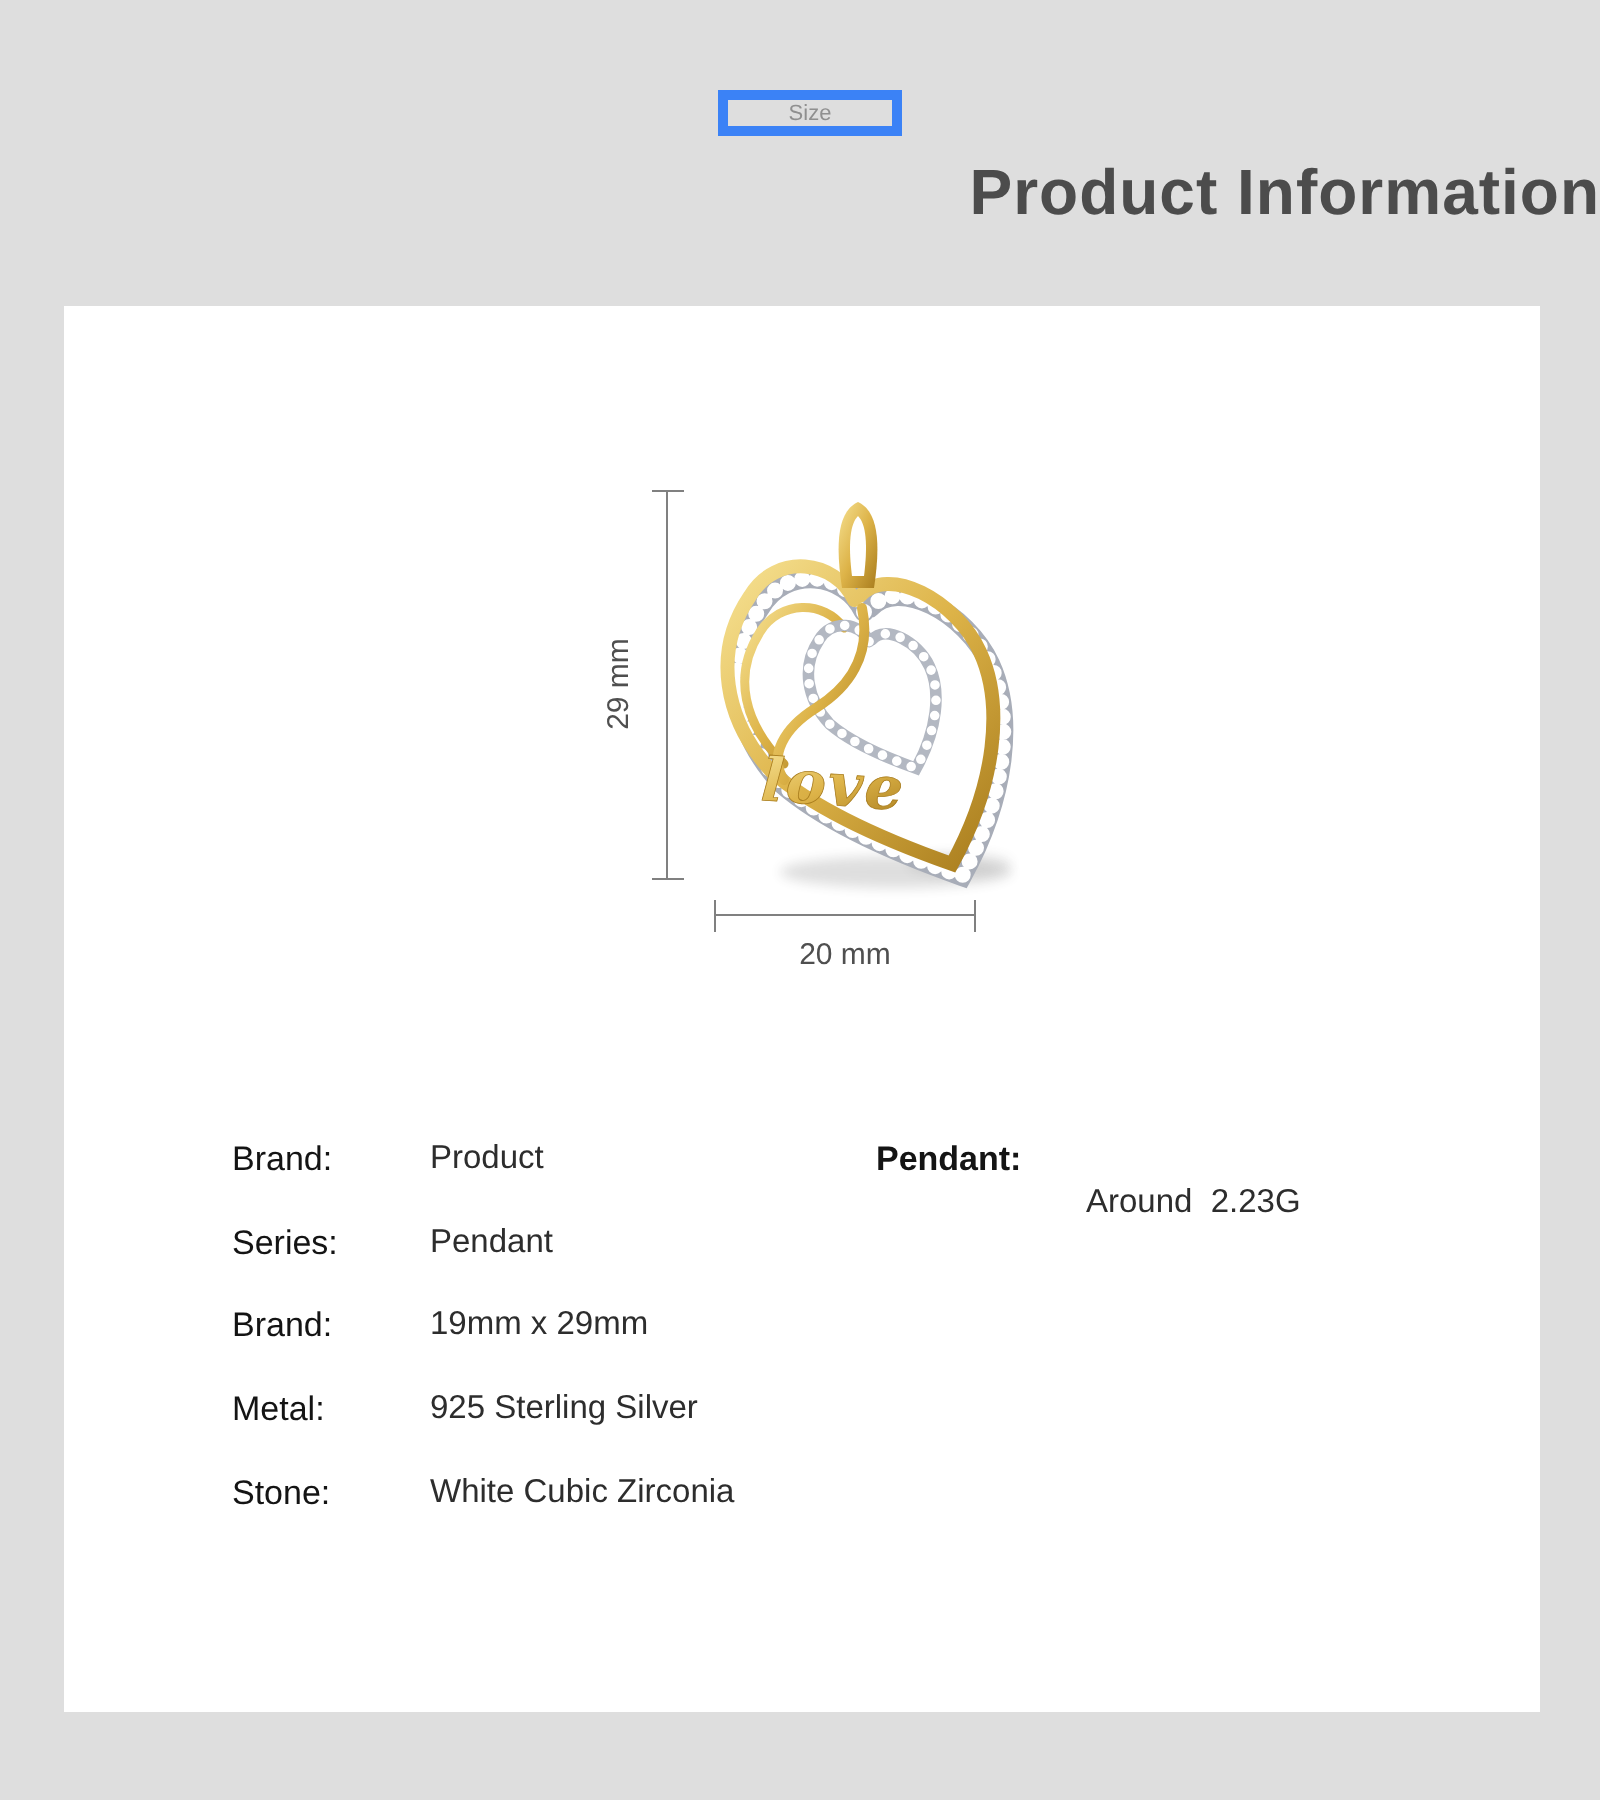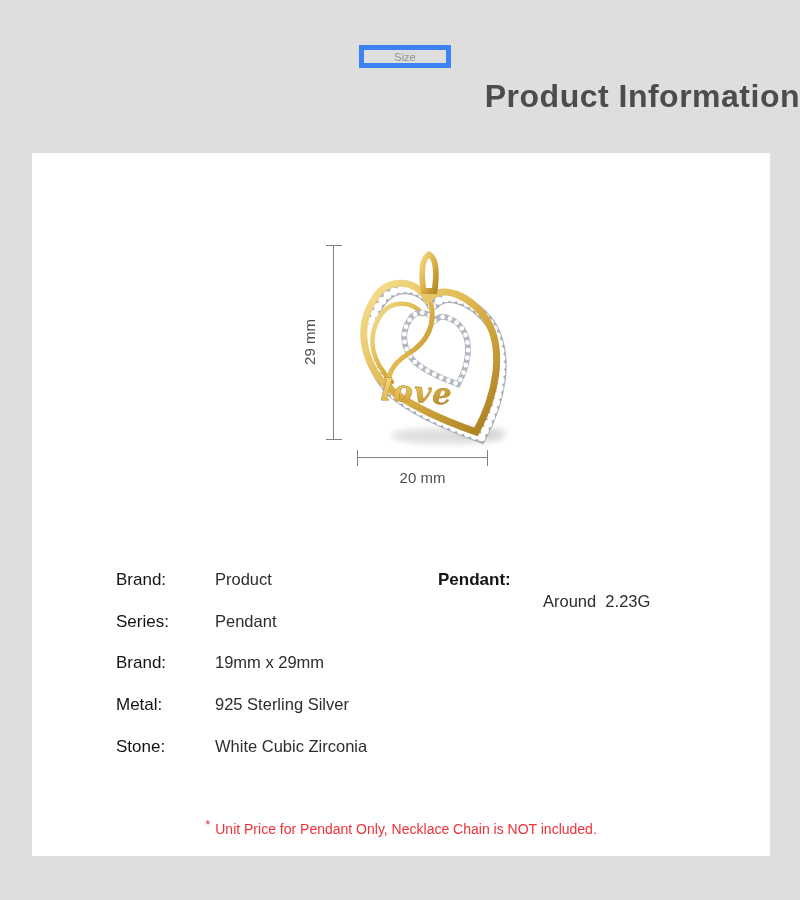--- a/index.html
+++ b/index.html
@@ -162,18 +162,15 @@
     </div>
     <div>
       <span class="spec-label row-4">Stone:</span>
       <span class="spec-value row-4">White Cubic Zirconia</span>
     </div>
     <div>
       <span class="weight-label">Pendant:</span>
       <span class="weight-value">Around  2.23G</span>
     </div>
 
-    <div class="disclaimer">
-      <sup>*</sup><span>Unit Price for Pendant Only, Necklace Chain is NOT included.</span>
-    </div>
 
   </div>
 </div>
 
 </body></html>

